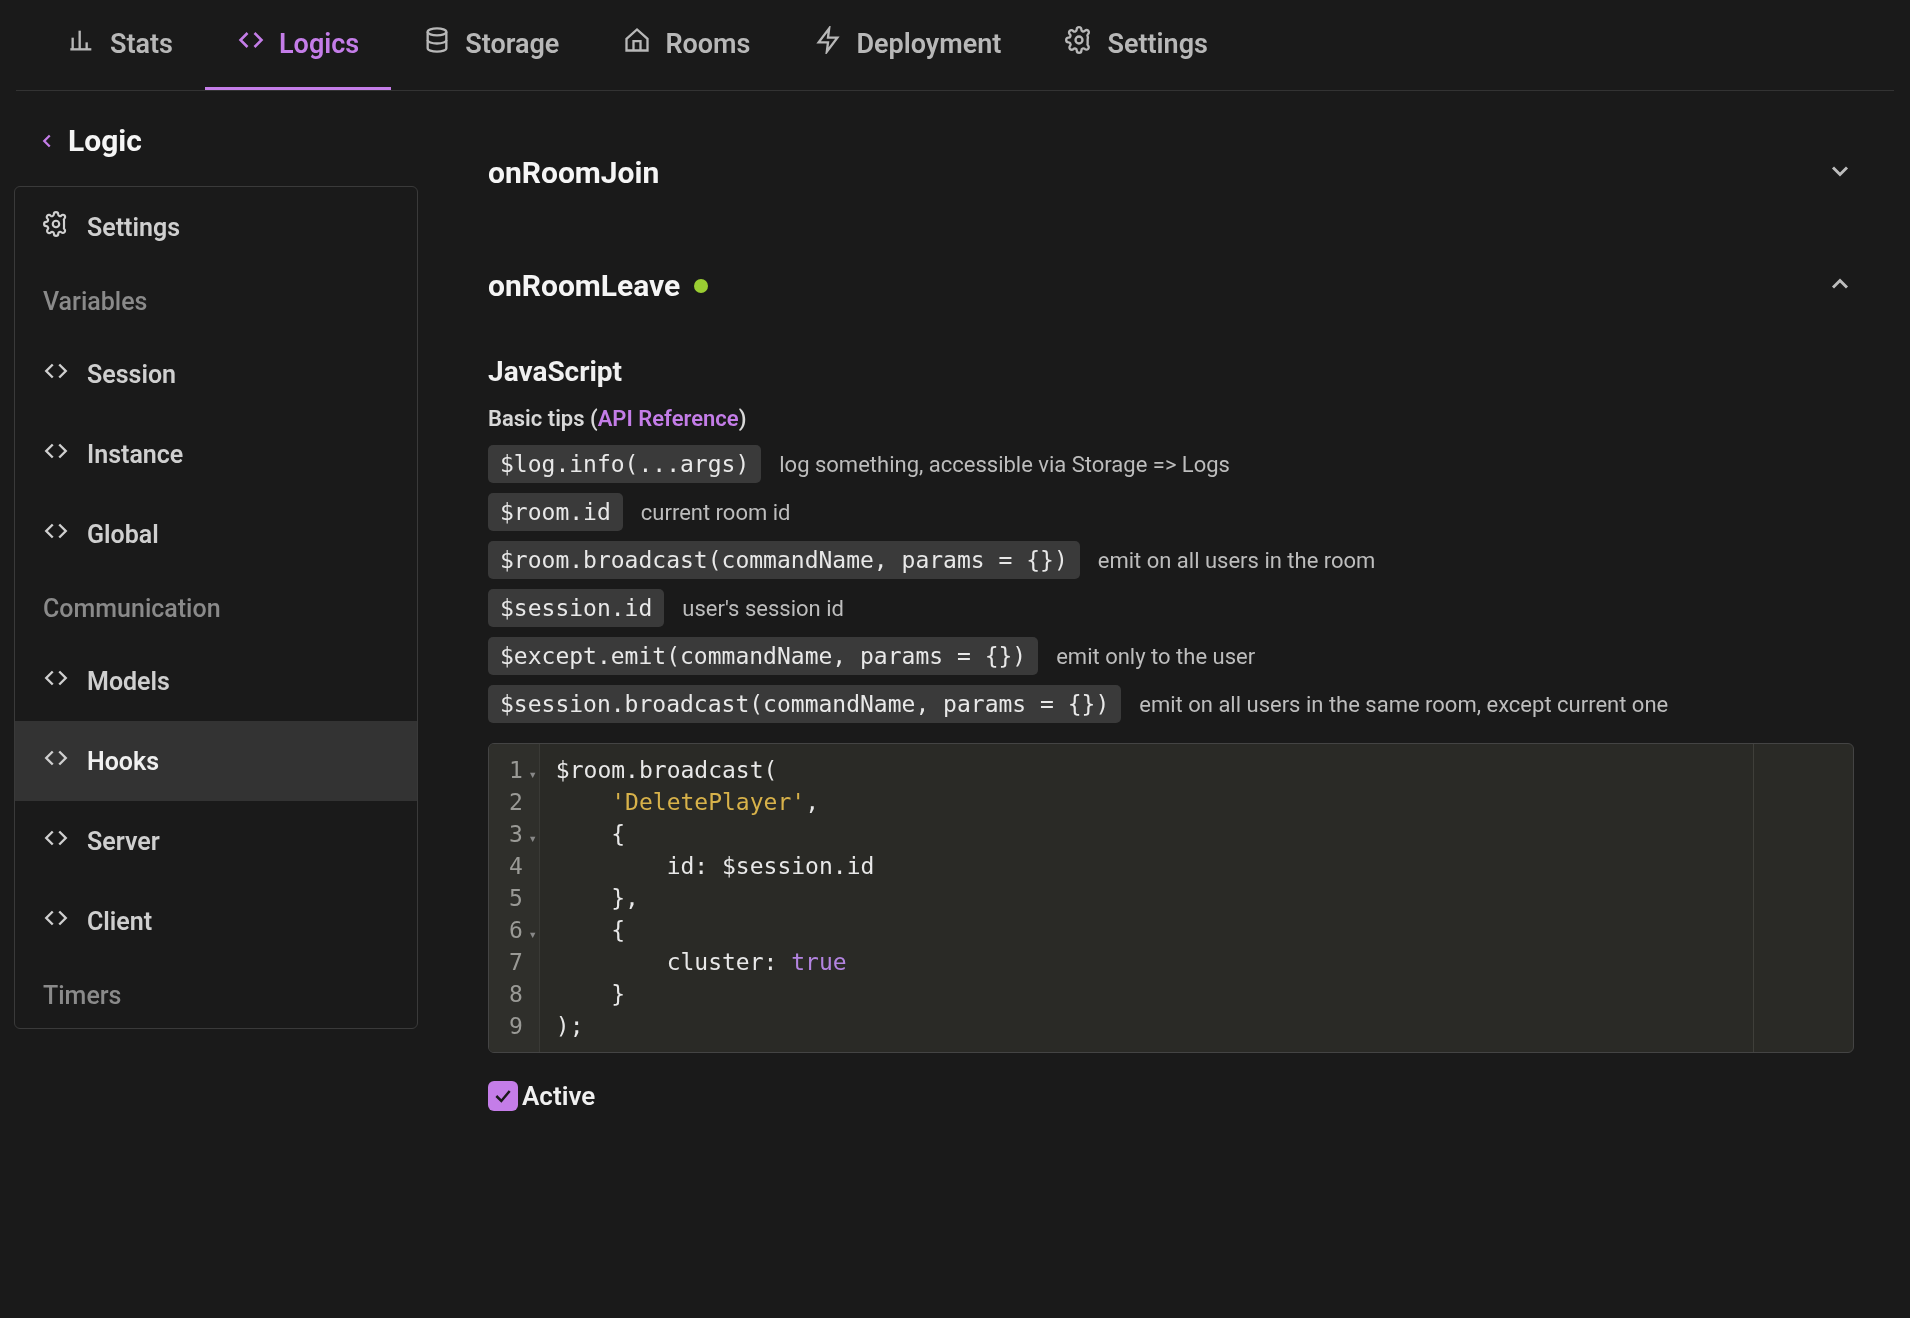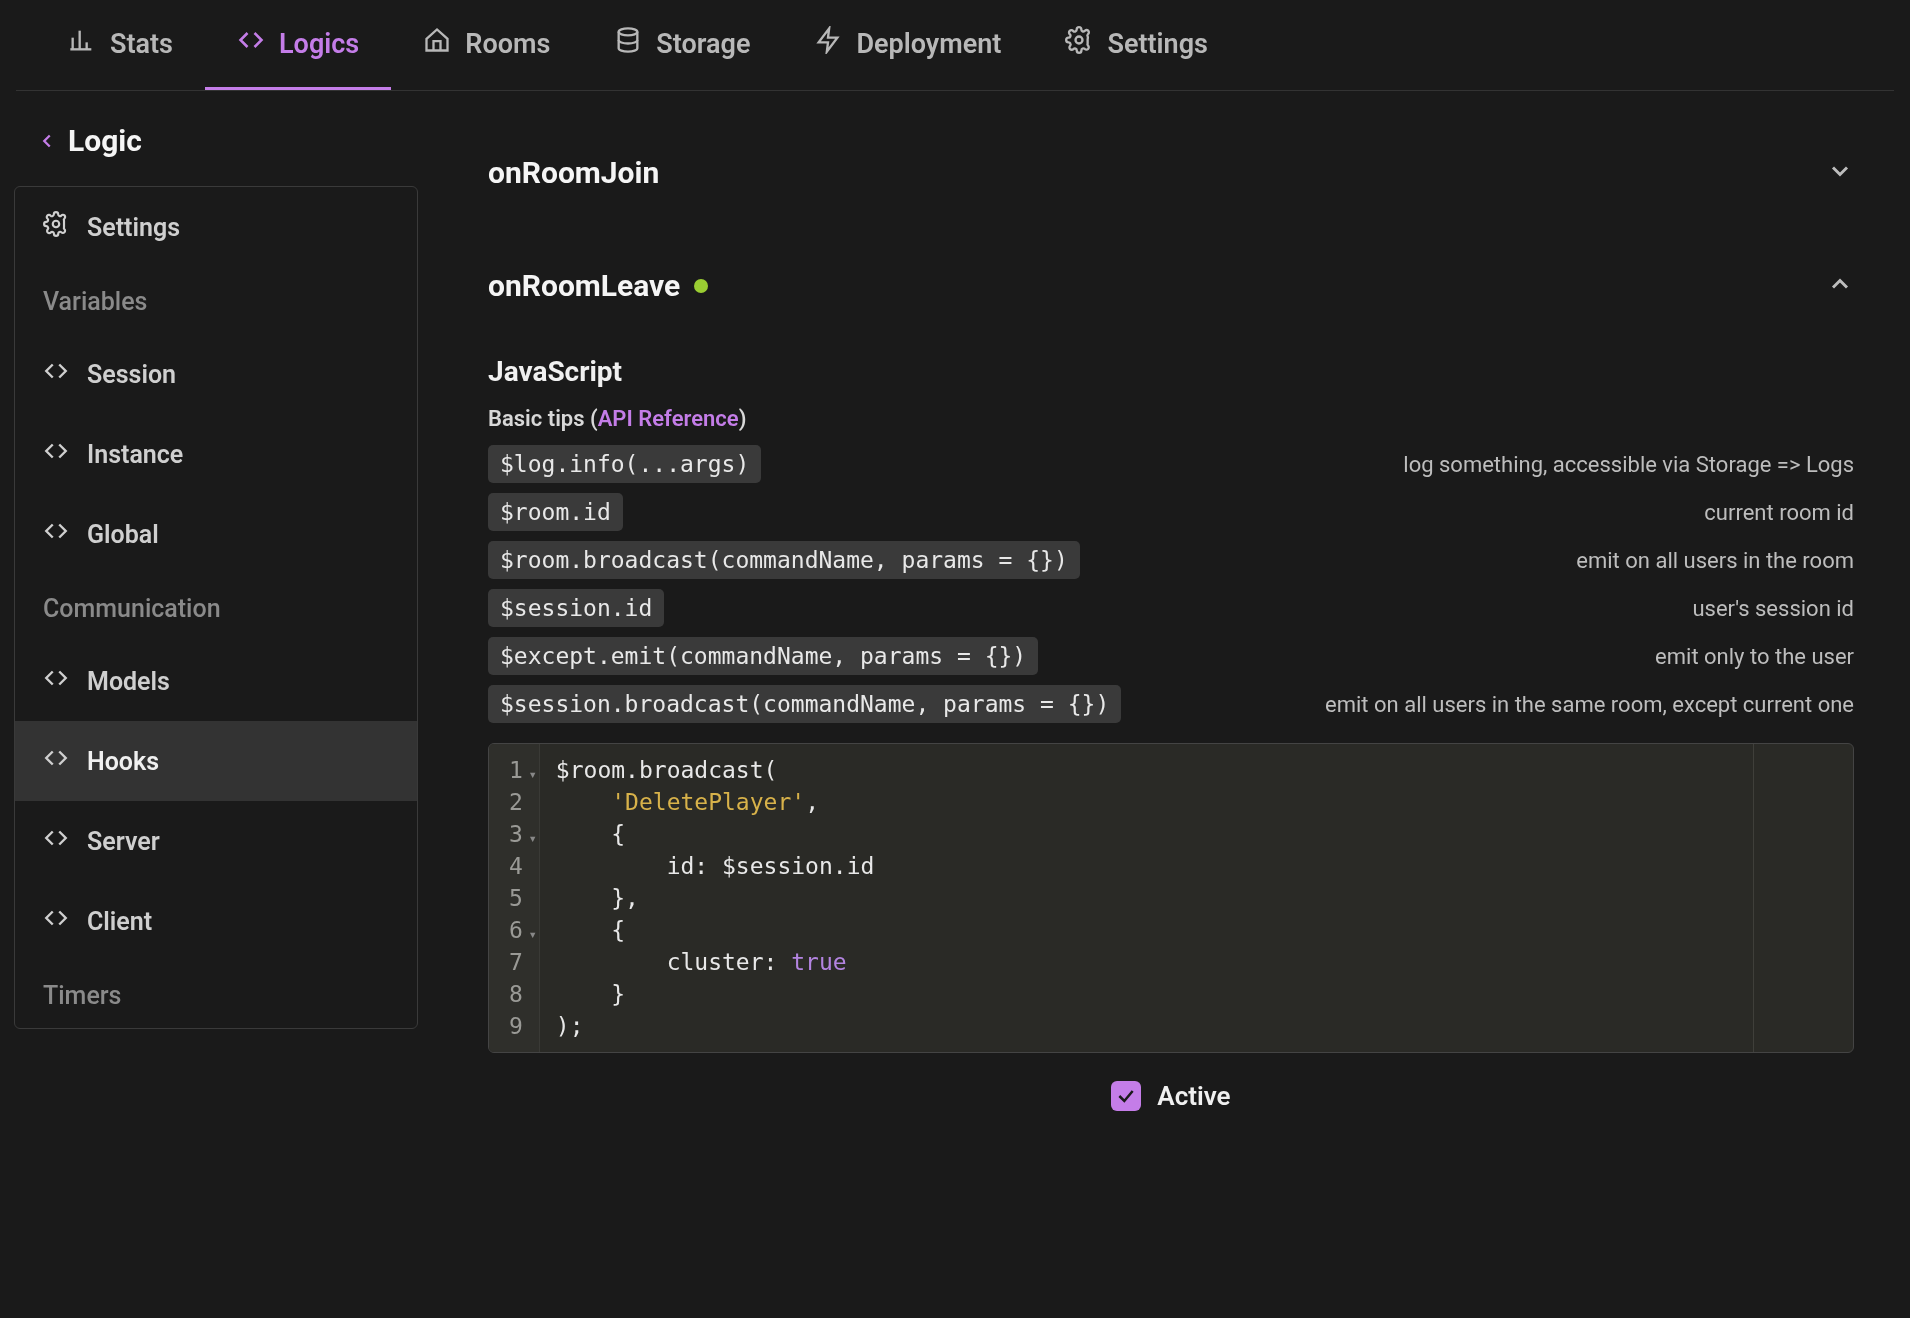--- a/index.html
+++ b/index.html
@@ -114,24 +114,23 @@
   font-size: 22px;
   font-weight: 600;
   color: #d8d8d8;
   margin-bottom: 14px;
 }
 .tips-intro a { color: #c47de8; text-decoration: none; }
 
 .tip-row {
   display: flex;
   align-items: center;
-  gap: 24px;
+  gap: 18px;
   margin-bottom: 10px;
   flex-wrap: wrap;
-  justify-content: space-between;
 }
 .code-pill {
   background: #3a3a3a;
   padding: 6px 12px;
   border-radius: 5px;
   font-family: "SFMono-Regular", Consolas, monospace;
   font-size: 23px;
   color: #e8e8e8;
 }
 .tip-desc {
@@ -176,24 +175,23 @@
 .tok-str { color: #d8b24a; }
 .tok-kw { color: #b384e0; }
 .vscroll {
   position:absolute; right:0; top:0; bottom:0; width:100px;
   border-left:1px solid #3f3f3a;
 }
 
 .active-row {
   display: flex;
   align-items: center;
-  gap: 16px;
+  gap: 4px;
   margin-top: 28px;
   padding-bottom: 20px;
-  justify-content: center;
 }
 .checkbox {
   width: 30px; height: 30px;
   background: #c47de8;
   border-radius: 6px;
   display:flex; align-items:center; justify-content:center;
   cursor:pointer;
 }
 .checkbox svg { width:20px; height:20px; stroke:#1a1a1a; stroke-width:3; fill:none; }
 .active-label { font-size: 26px; font-weight:600; color:#f0f0f0; }
@@ -218,35 +216,35 @@
       <svg viewBox="0 0 24 24" fill="none" stroke="currentColor" stroke-width="2.2">
           <polyline points="9 6 3 12 9 18"></polyline>
           <polyline points="15 6 21 12 15 18"></polyline>
         </svg>
     </span>
     <span>Logics</span>
   </div>
   <div class="top-tab">
     <span>
       <svg viewBox="0 0 24 24" fill="none" stroke="currentColor" stroke-width="2">
-          <path d="M3 11 L12 3 L21 11 V21 H3 Z"></path>
-          <path d="M9 21 V13 H15 V21"></path>
-        </svg>
-    </span>
-    <span>Rooms</span>
-  </div>
-  <div class="top-tab">
-    <span>
-      <svg viewBox="0 0 24 24" fill="none" stroke="currentColor" stroke-width="2">
           <ellipse cx="12" cy="5" rx="8" ry="3"></ellipse>
           <path d="M4 5 V19 a8 3 0 0 0 16 0 V5"></path>
           <path d="M4 12 a8 3 0 0 0 16 0"></path>
         </svg>
     </span>
     <span>Storage</span>
+  </div>
+  <div class="top-tab">
+    <span>
+      <svg viewBox="0 0 24 24" fill="none" stroke="currentColor" stroke-width="2">
+          <path d="M3 11 L12 3 L21 11 V21 H3 Z"></path>
+          <path d="M9 21 V13 H15 V21"></path>
+        </svg>
+    </span>
+    <span>Rooms</span>
   </div>
   <div class="top-tab">
     <span>
       <svg viewBox="0 0 24 24" fill="none" stroke="currentColor" stroke-width="2">
           <polygon points="13 2 4 14 12 14 11 22 20 10 12 10 13 2"></polygon>
         </svg>
     </span>
     <span>Deployment</span>
   </div>
   <div class="top-tab">

